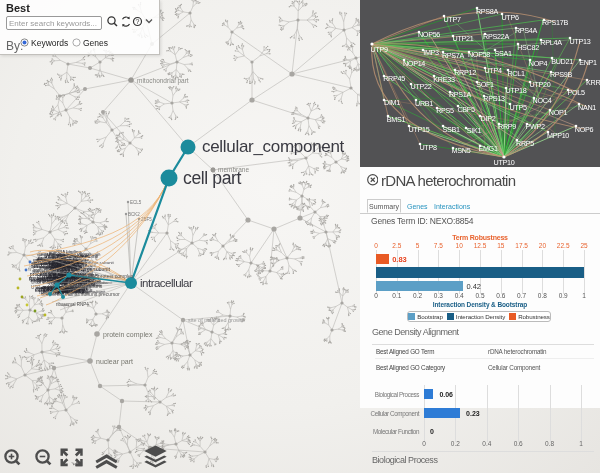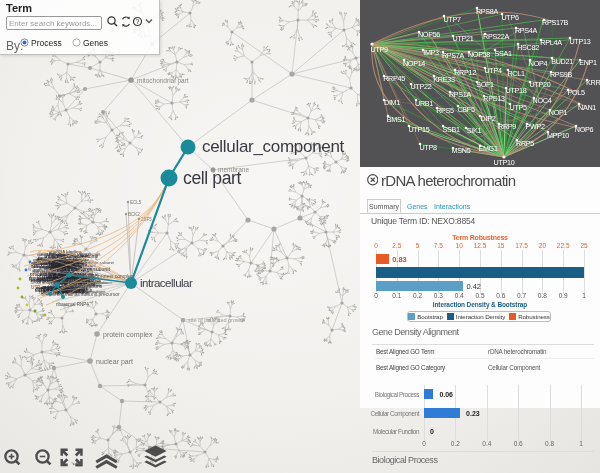--- a/index.html
+++ b/index.html
@@ -293,39 +293,39 @@
  <path d="M97.5 466.8l9-5.2 9 5.2"></path>
 </g>
 <g fill="#4d4d4d">
  <path d="M155.5 445.5l11.2 5.6-11.2 5.6-11.2-5.6z"></path>
  <path d="M146.8 455.4l-2.5 1.3 11.2 5.6 11.2-5.6-2.5-1.3-8.7 4.4z"></path>
  <path d="M146.8 460.6l-2.5 1.3 11.2 5.6 11.2-5.6-2.5-1.3-8.7 4.4z"></path>
 </g>
 
 </svg>
 <div style="position:absolute;left:0;top:0;width:160px;height:55px;background:rgba(255,255,255,.84);border:1px solid #c2c0bc;border-left:none;border-top:none;box-shadow:1px 1px 3px rgba(0,0,0,.12);font-family:'Liberation Sans',sans-serif">
- <div style="position:absolute;left:6px;top:2px;font-size:11px;font-weight:bold;color:#222">Term</div>
+ <div style="position:absolute;left:6px;top:2px;font-size:11px;font-weight:bold;color:#222">Best</div>
  <input style="position: absolute; left: 6px; top: 16px; width: 96px; height: 11px; border: 1px solid rgb(153, 153, 153); border-radius: 2px; font-size: 8px; padding: 6px 2px; color: rgb(153, 153, 153); font-family: inherit;" value="Enter search keywords..." readonly="">
  <svg width="48" height="14" viewBox="0 0 48 14" style="position:absolute;left:106px;top:15px">
   <circle cx="5.5" cy="5.5" r="3.6" fill="none" stroke="#333" stroke-width="1.3"></circle>
       <line x1="8.2" y1="8.2" x2="11" y2="11" stroke="#333" stroke-width="1.5"></line>
   <g fill="none" stroke="#333" stroke-width="1.2">
         <path d="M16.5 4.2a4 4 0 0 1 6.6-.8M23.5 9a4 4 0 0 1-6.6.8"></path>
       </g>
   <path d="M23.4 1.5l.3 2.7-2.6-.6zM16.6 11.7l-.3-2.7 2.6.6z" fill="#333"></path>
   <circle cx="31.5" cy="6.5" r="4" fill="none" stroke="#333" stroke-width="1.2"></circle>
       <text x="31.5" y="9.3" font-size="7" text-anchor="middle" fill="#333" font-family="Liberation Sans">?</text>
   <path d="M40 4.5l3 3 3-3" fill="none" stroke="#555" stroke-width="1.3"></path>
  </svg>
  <div style="position:absolute;left:6px;top:39px;font-size:12px;color:#666">By:</div>
  <svg width="10" height="10" style="position:absolute;left:20px;top:37.5px">
       <circle cx="4.5" cy="4.5" r="3.6" fill="#fff" stroke="#888"></circle>
       <circle cx="4.5" cy="4.5" r="2" fill="#3367d6"></circle>
     </svg>
- <div style="position:absolute;left:31px;top:37.5px;font-size:8.5px;color:#222">Process</div>
+ <div style="position:absolute;left:31px;top:37.5px;font-size:8.5px;color:#222">Keywords</div>
  <svg width="10" height="10" style="position:absolute;left:72px;top:37.5px">
       <circle cx="4.5" cy="4.5" r="3.6" fill="#fff" stroke="#aaa"></circle>
     </svg>
  <div style="position:absolute;left:83px;top:37.5px;font-size:8.5px;color:#222">Genes</div>
 </div>
 <svg width="240" height="170" viewBox="0 0 240 170" style="position:absolute;left:360px;top:0;background:#525254" font-family="Liberation Sans, sans-serif">
 <g transform="translate(-360,0)">
 <line x1="504" y1="157" x2="477" y2="8" stroke="#7bd07a" stroke-width="1.07" opacity=".9"></line>
       <line x1="504" y1="157" x2="502" y2="14" stroke="#27952f" stroke-width="0.93" opacity=".9"></line>
       <line x1="504" y1="157" x2="543" y2="20" stroke="#2fae38" stroke-width="1.01" opacity=".9"></line>
@@ -585,21 +585,21 @@
 <div style="position:absolute;left:360px;top:167px;width:240px;height:241px;background:#fdfdfd;font-family:'Liberation Sans',sans-serif">
  <svg width="11.5" height="11.5" style="position:absolute;left:6.5px;top:7px" viewBox="0 0 12 12">
       <circle cx="6" cy="6" r="5.3" fill="none" stroke="#4a4a4a" stroke-width="1.2"></circle>
       <path d="M3.9 3.9L8.1 8.1M8.1 3.9L3.9 8.1" stroke="#4a4a4a" stroke-width="1.2"></path>
     </svg>
  <div style="position:absolute;left:21px;top:4.5px;font-size:15px;color:#4a4a4a;letter-spacing:-.7px">rDNA heterochromatin</div>
  <div style="position:absolute;left:0;top:45.5px;width:240px;height:1px;background:#ccc"></div>
  <div style="position:absolute;left:7px;top:32px;width:34px;height:14px;background:#fdfdfd;border:1px solid #ccc;border-bottom:1px solid #fdfdfd;font-size:7px;color:#555;text-align:center;line-height:13px;z-index:2">Summary</div>
  <div style="position:absolute;left:47px;top:36px;font-size:7px;color:#2a95c0">Genes</div>
  <div style="position:absolute;left:74px;top:36px;font-size:7px;color:#2a95c0">Interactions</div>
- <div style="position:absolute;left:11px;top:49px;font-size:8.5px;color:#555;letter-spacing:-.2px">Unique Term ID: NEXO:8854</div>
+ <div style="position:absolute;left:11px;top:49px;font-size:8.5px;color:#555;letter-spacing:-.2px">Genes Term ID: NEXO:8854</div>
  <div style="position:absolute;left:0;top:67px;width:240px;text-align:center;font-size:7px;font-weight:bold;color:#e8632f;letter-spacing:-.2px">Term Robustness</div>
  <div style="position:absolute;left:16.0px;top:83px;width:1px;height:44px;background:#ddd"></div>
     <div style="position:absolute;left:36.8px;top:83px;width:1px;height:44px;background:#ddd"></div>
     <div style="position:absolute;left:57.6px;top:83px;width:1px;height:44px;background:#ddd"></div>
     <div style="position:absolute;left:78.4px;top:83px;width:1px;height:44px;background:#ddd"></div>
     <div style="position:absolute;left:99.2px;top:83px;width:1px;height:44px;background:#ddd"></div>
     <div style="position:absolute;left:120.0px;top:83px;width:1px;height:44px;background:#ddd"></div>
     <div style="position:absolute;left:140.8px;top:83px;width:1px;height:44px;background:#ddd"></div>
     <div style="position:absolute;left:161.6px;top:83px;width:1px;height:44px;background:#ddd"></div>
     <div style="position:absolute;left:182.4px;top:83px;width:1px;height:44px;background:#ddd"></div>

